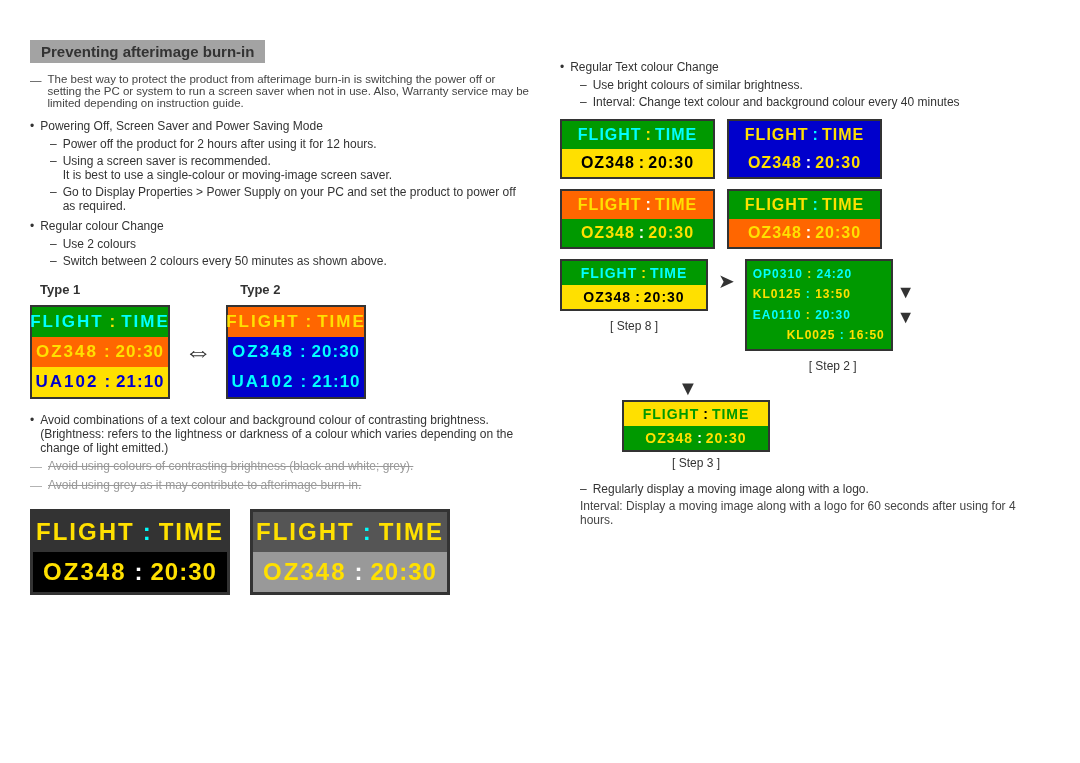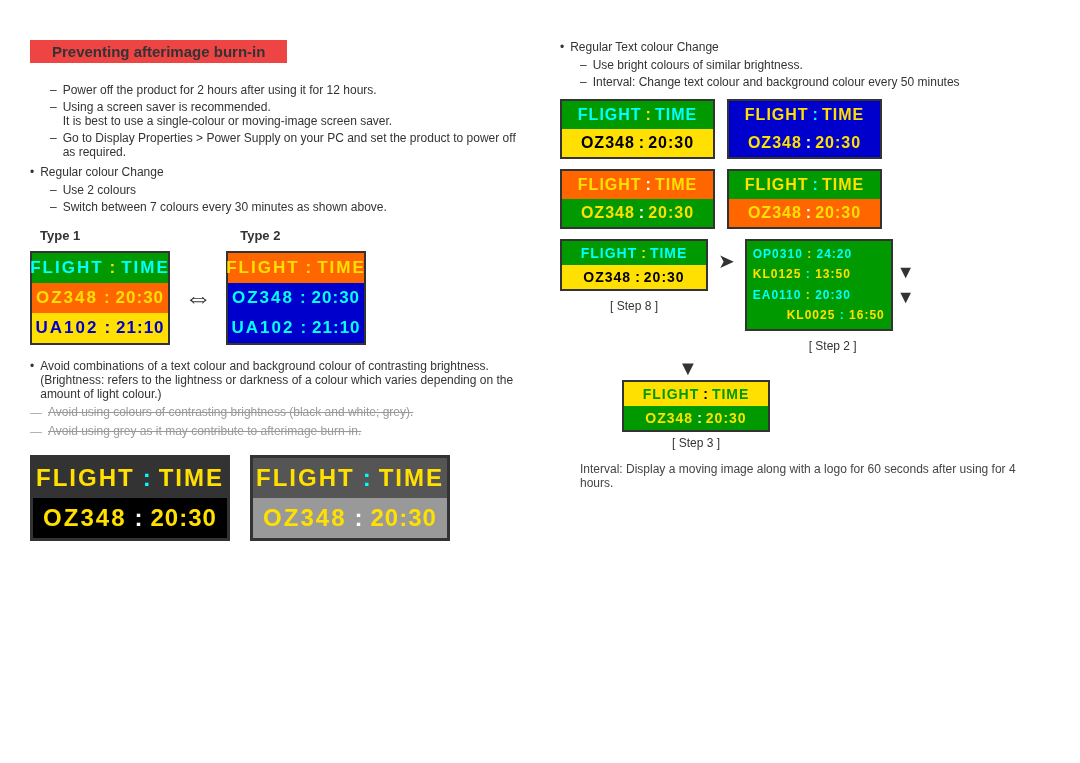--- a/index.html
+++ b/index.html
@@ -15,28 +15,29 @@
       display: flex;
       padding: 40px 30px;
       gap: 30px;
     }
     .left-col {
       width: 500px;
       flex-shrink: 0;
     }
     .right-col {
       flex: 1;
+      margin-top: 20px;
     }
 
     
     .section-title {
-      background: #ef4444;
+      background: #a3a3a3;
       font-weight: bold;
       font-size: 15px;
-      padding: 3px 22px;
+      padding: 3px 11px;
       display: inline-block;
       margin-bottom: 10px;
     }
 
     
     .dash-line {
       display: flex;
       align-items: flex-start;
       gap: 6px;
       margin-bottom: 4px;
@@ -177,40 +178,46 @@
   </style>
 </head>
 <body>
 
 <div class="page">
 
   <div class="left-col">
 
     <div class="section-title">Preventing afterimage burn-in</div>
 
+    <div class="dash-line small-text">
+      The best way to protect the product from afterimage burn-in is switching the power off or setting the PC or system to run a screen saver when not in use. Also, Warranty service may be limited depending on instruction guide.
+    </div>
 
     <div style="margin-top:10px;">
+      <div class="bullet-item">
+        <span>Powering Off, Screen Saver and Power Saving Mode</span>
+      </div>
       <div class="sub-dash">
         <span>Power off the product for 2 hours after using it for 12 hours.</span>
       </div>
       <div class="sub-dash">
         <span>Using a screen saver is recommended.<br>It is best to use a single-colour or moving-image screen saver.</span>
       </div>
       <div class="sub-dash">
         <span>Go to Display Properties &gt; Power Supply on your PC and set the product to power off as required.</span>
       </div>
 
       <div class="bullet-item margin-top-sm">
         <span>Regular colour Change</span>
       </div>
       <div class="sub-dash">
         <span>Use 2 colours</span>
       </div>
       <div class="sub-dash">
-        <span>Switch between 7 colours every 30 minutes as shown above.</span>
+        <span>Switch between 2 colours every 50 minutes as shown above.</span>
       </div>
     </div>
 
     
     <div class="type-labels">
       <span>Type 1</span>
       <span>Type 2</span>
     </div>
 
     
@@ -252,21 +259,21 @@
           <span style="color:#00FFFF; font-weight:900; font-size:17px;">:</span>
           <span style="color:#00FFFF; font-weight:900; font-size:17px; letter-spacing:1px;">21:10</span>
         </div>
       </div>
 
     </div>
 
     
     <div style="margin-top:14px;">
       <div class="bullet-item">
-        <span>Avoid combinations of a text colour and background colour of contrasting brightness. (Brightness: refers to the lightness or darkness of a colour which varies depending on the amount of light colour.)</span>
+        <span>Avoid combinations of a text colour and background colour of contrasting brightness. (Brightness: refers to the lightness or darkness of a colour which varies depending on the change of light emitted.)</span>
       </div>
       <div class="dash-line" style="color:#aaa;">
         <span class="italic-gray">Avoid using colours of contrasting brightness (black and white; grey).</span>
       </div>
       <div class="dash-line" style="color:#aaa;">
         <span class="italic-gray">Avoid using grey as it may contribute to afterimage burn-in.</span>
       </div>
     </div>
 
     
@@ -303,21 +310,21 @@
 
   <div class="right-col">
 
     <div class="bullet-item">
       <span>Regular Text colour Change</span>
     </div>
     <div class="sub-dash">
       <span>Use bright colours of similar brightness.</span>
     </div>
     <div class="sub-dash">
-      <span>Interval: Change text colour and background colour every 50 minutes</span>
+      <span>Interval: Change text colour and background colour every 40 minutes</span>
     </div>
 
     <div style="display:flex; gap:12px; margin: 10px 0;">
 
       <div style="display:flex; flex-direction:column; gap:2px;">
 
         <div style="border:2px solid #333; width:155px;">
           <div style="background:#009900; padding:5px 8px; display:flex; justify-content:center; gap:4px;">
             <span style="color:#00FFFF; font-weight:900; font-size:16px; letter-spacing:1px;">FLIGHT</span>
             <span style="color:#FFE000; font-weight:900; font-size:16px;">:</span>
@@ -426,17 +433,20 @@
         <div style="background:#009900; padding:4px 6px; display:flex; justify-content:center; gap:4px;">
           <span style="color:#FFE000; font-weight:900; font-size:14px; letter-spacing:1px;">OZ348</span>
           <span style="color:#fff; font-weight:900; font-size:14px;">:</span>
           <span style="color:#FFE000; font-weight:900; font-size:14px; letter-spacing:1px;">20:30</span>
         </div>
       </div>
       <div style="font-size:12px; text-align:center; margin-top:4px; width:148px;">[ Step 3 ]</div>
     </div>
 
     <div style="margin-top:12px;">
+      <div class="sub-dash">
+        <span>Regularly display a moving image along with a logo.</span>
+      </div>
       <div style="margin-left:20px; font-size:12px; color:#444;">Interval: Display a moving image along with a logo for 60 seconds after using for 4 hours.</div>
     </div>
 
   </div>
 </div>
 
 </body></html>

